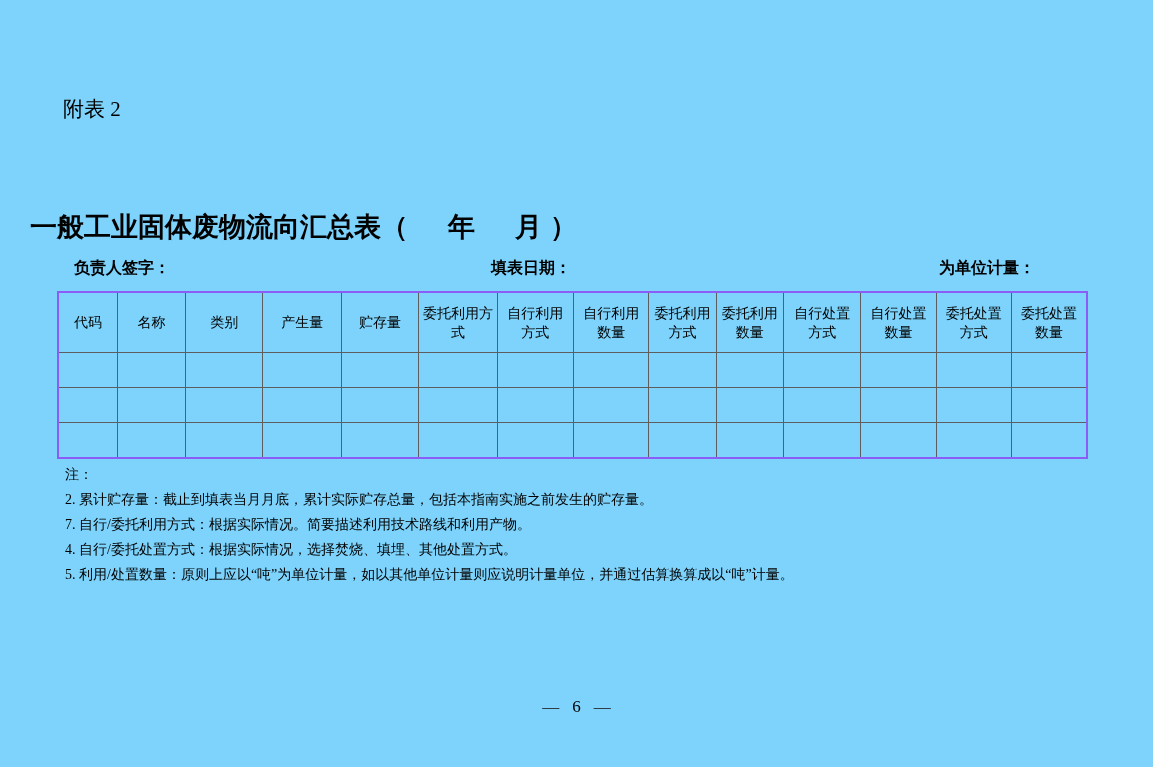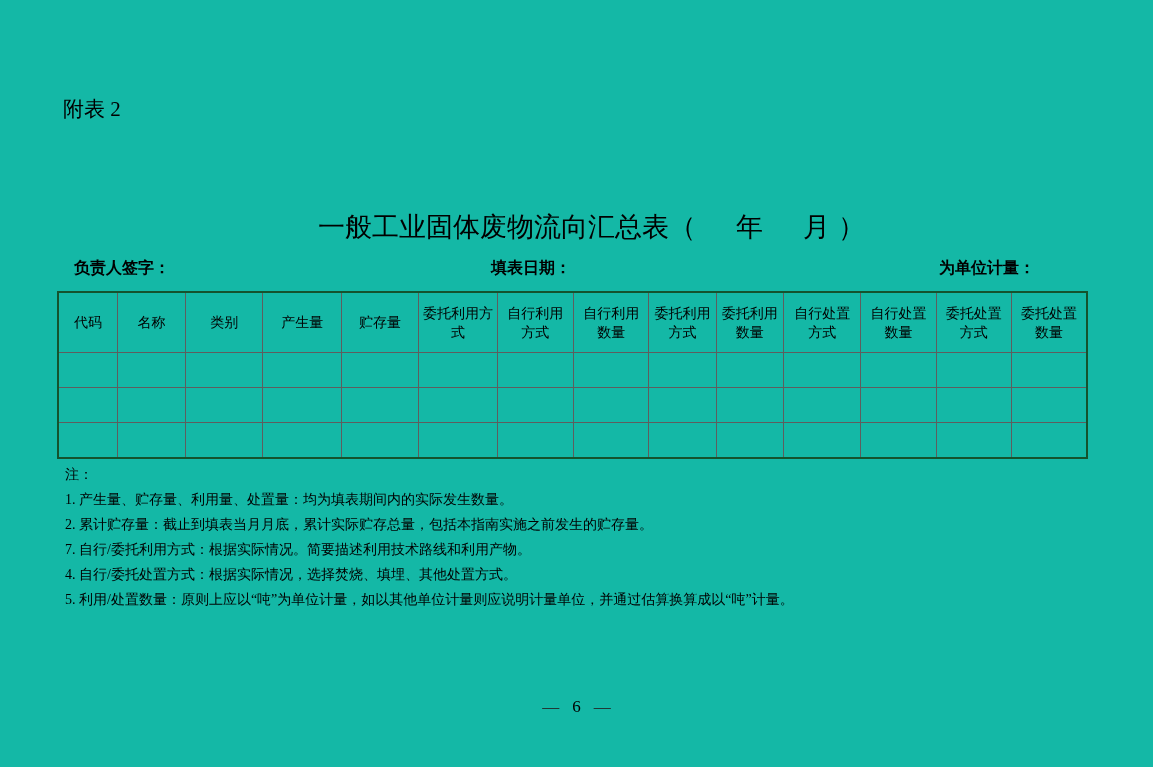--- a/index.html
+++ b/index.html
@@ -4,41 +4,41 @@
 <style>
   html, body {
     margin: 0;
     padding: 0;
     background: #ffffff;
   }
   .page {
     position: relative;
     width: 1153px;
     height: 767px;
-    background: #14b8a6;
+    background: #7dd3fc;
     font-family: "Liberation Serif", serif;
     color: #000000;
     overflow: hidden;
   }
   .appendix-label {
     position: absolute;
     left: 63px;
     top: 95px;
     font-size: 21px;
     line-height: 28px;
     white-space: pre;
   }
   .doc-title {
     position: absolute;
     left: 0;
     top: 176px;
     width: 100%;
-    text-align: center;
+    text-align: left;
     font-family: "Liberation Sans", sans-serif;
-    font-weight: normal;
+    font-weight: bold;
     font-size: 27px;
     line-height: 34px;
     white-space: pre;
   }
   .doc-title .gap-wide { margin-left: 40px; }
   .doc-title .gap-small { margin-left: 8px; }
   .sign-row {
     position: absolute;
     top: 257px;
     left: 0;
@@ -52,21 +52,21 @@
   .sign-label.responsible { left: 66px; }
   .sign-label.filler { left: 483px; }
   .sign-label.date { left: 931px; }
   table.form-table {
     position: absolute;
     left: 57px;
     top: 291px;
     width: 1031px;
     border-collapse: collapse;
     table-layout: fixed;
-    border: 2px solid #14532d;
+    border: 2px solid #8b5cf6;
   }
   table.form-table th,
   table.form-table td {
     border: 1px solid #5e5e5e;
     padding: 0 2px;
     text-align: center;
     vertical-align: middle;
   }
   table.form-table th {
     height: 59px;
@@ -205,21 +205,20 @@
           <td></td>
           <td></td>
           <td></td>
           <td></td>
         </tr>
       </tbody>
   </table>
 
   <div class="notes">
     <div class="note-line">注：</div>
-    <div class="note-line">1. 产生量、贮存量、利用量、处置量：均为填表期间内的实际发生数量。</div>
     <div class="note-line">2. 累计贮存量：截止到填表当月月底，累计实际贮存总量，包括本指南实施之前发生的贮存量。</div>
     <div class="note-line">7. 自行/委托利用方式：根据实际情况。简要描述利用技术路线和利用产物。</div>
     <div class="note-line">4. 自行/委托处置方式：根据实际情况，选择焚烧、填埋、其他处置方式。</div>
     <div class="note-line">5. 利用/处置数量：原则上应以“吨”为单位计量，如以其他单位计量则应说明计量单位，并通过估算换算成以“吨”计量。</div>
   </div>
 
   <div class="page-footer">
     <span class="dash">—</span><span class="num">6</span><span class="dash">—</span>
   </div>
 

